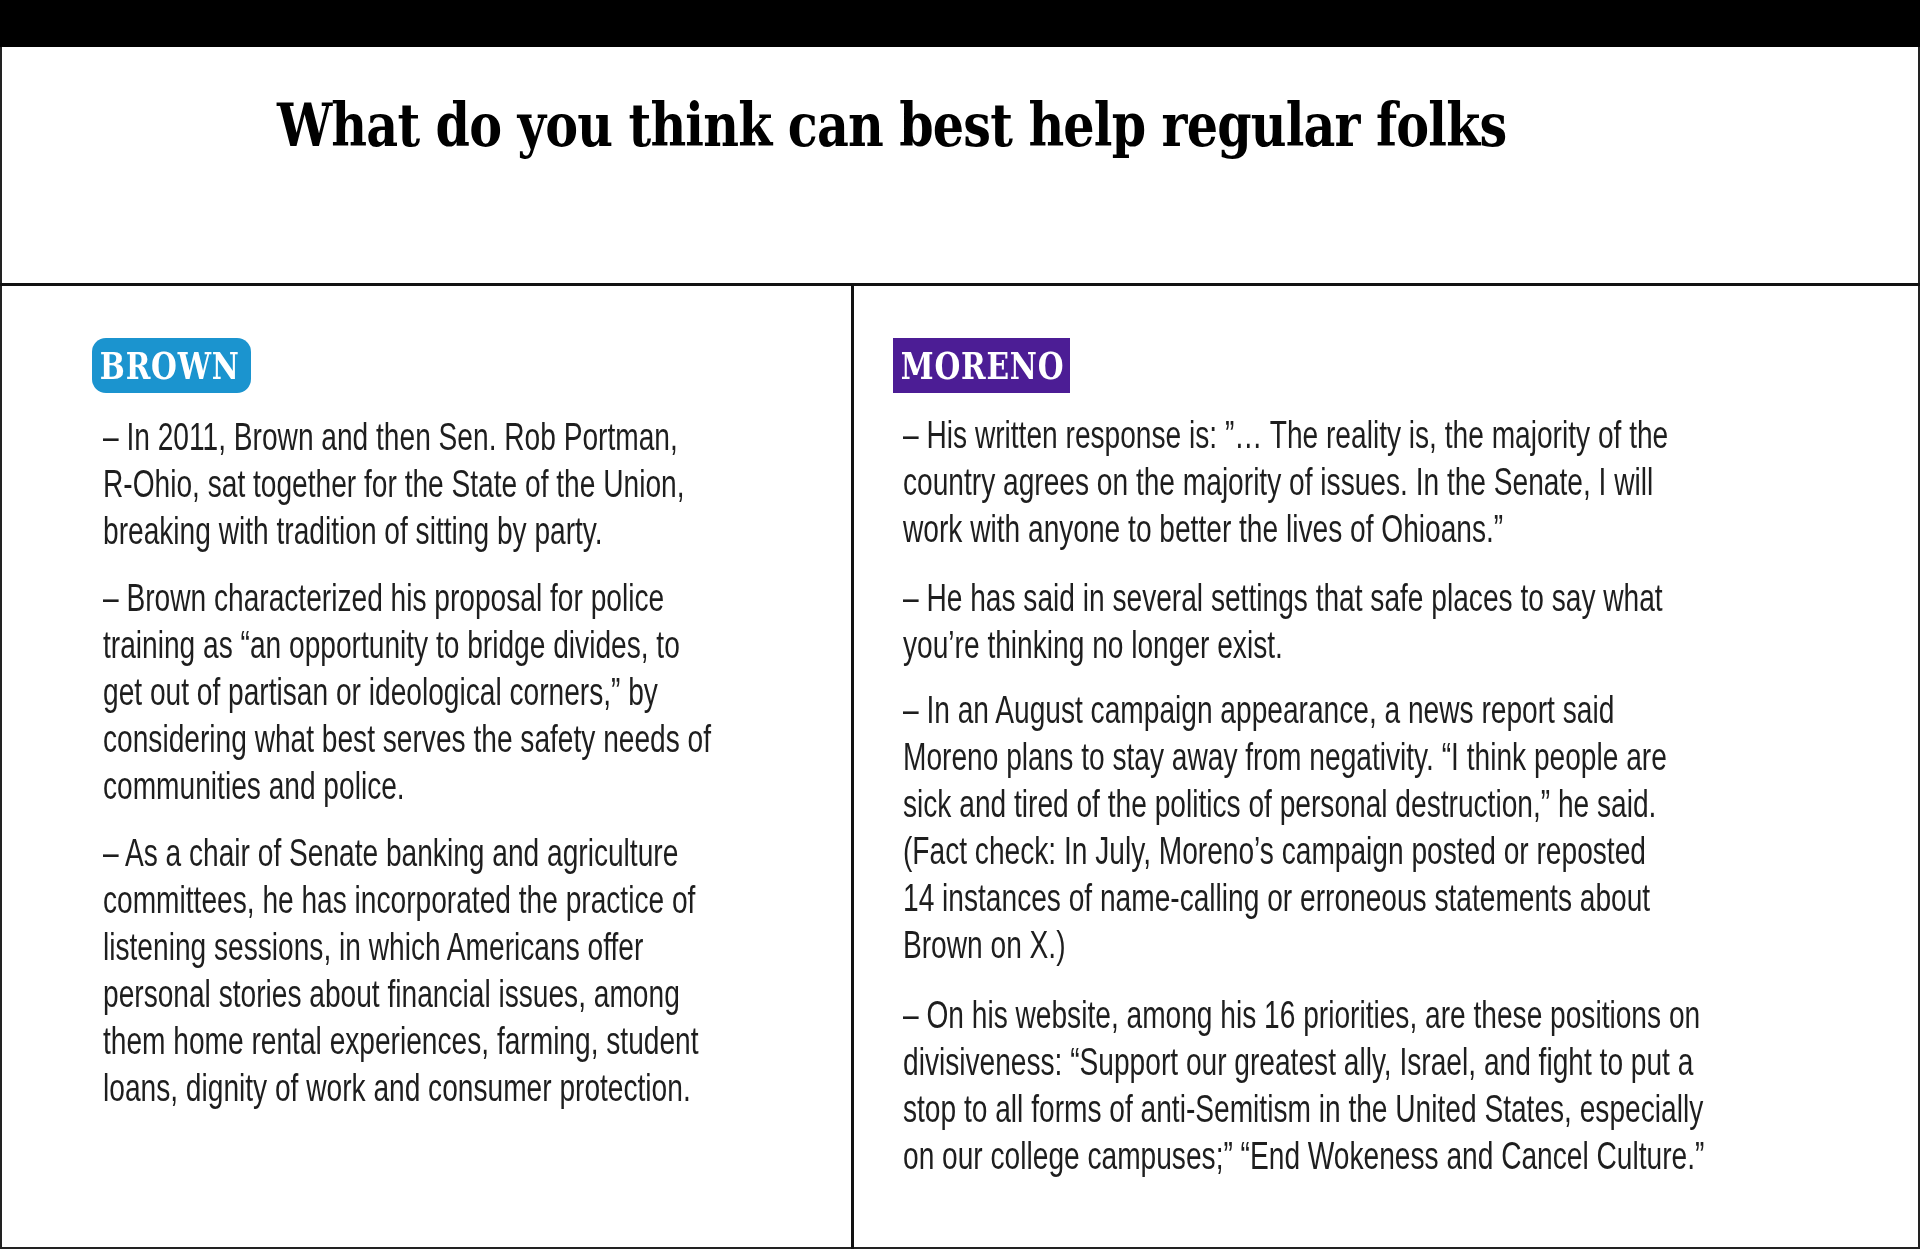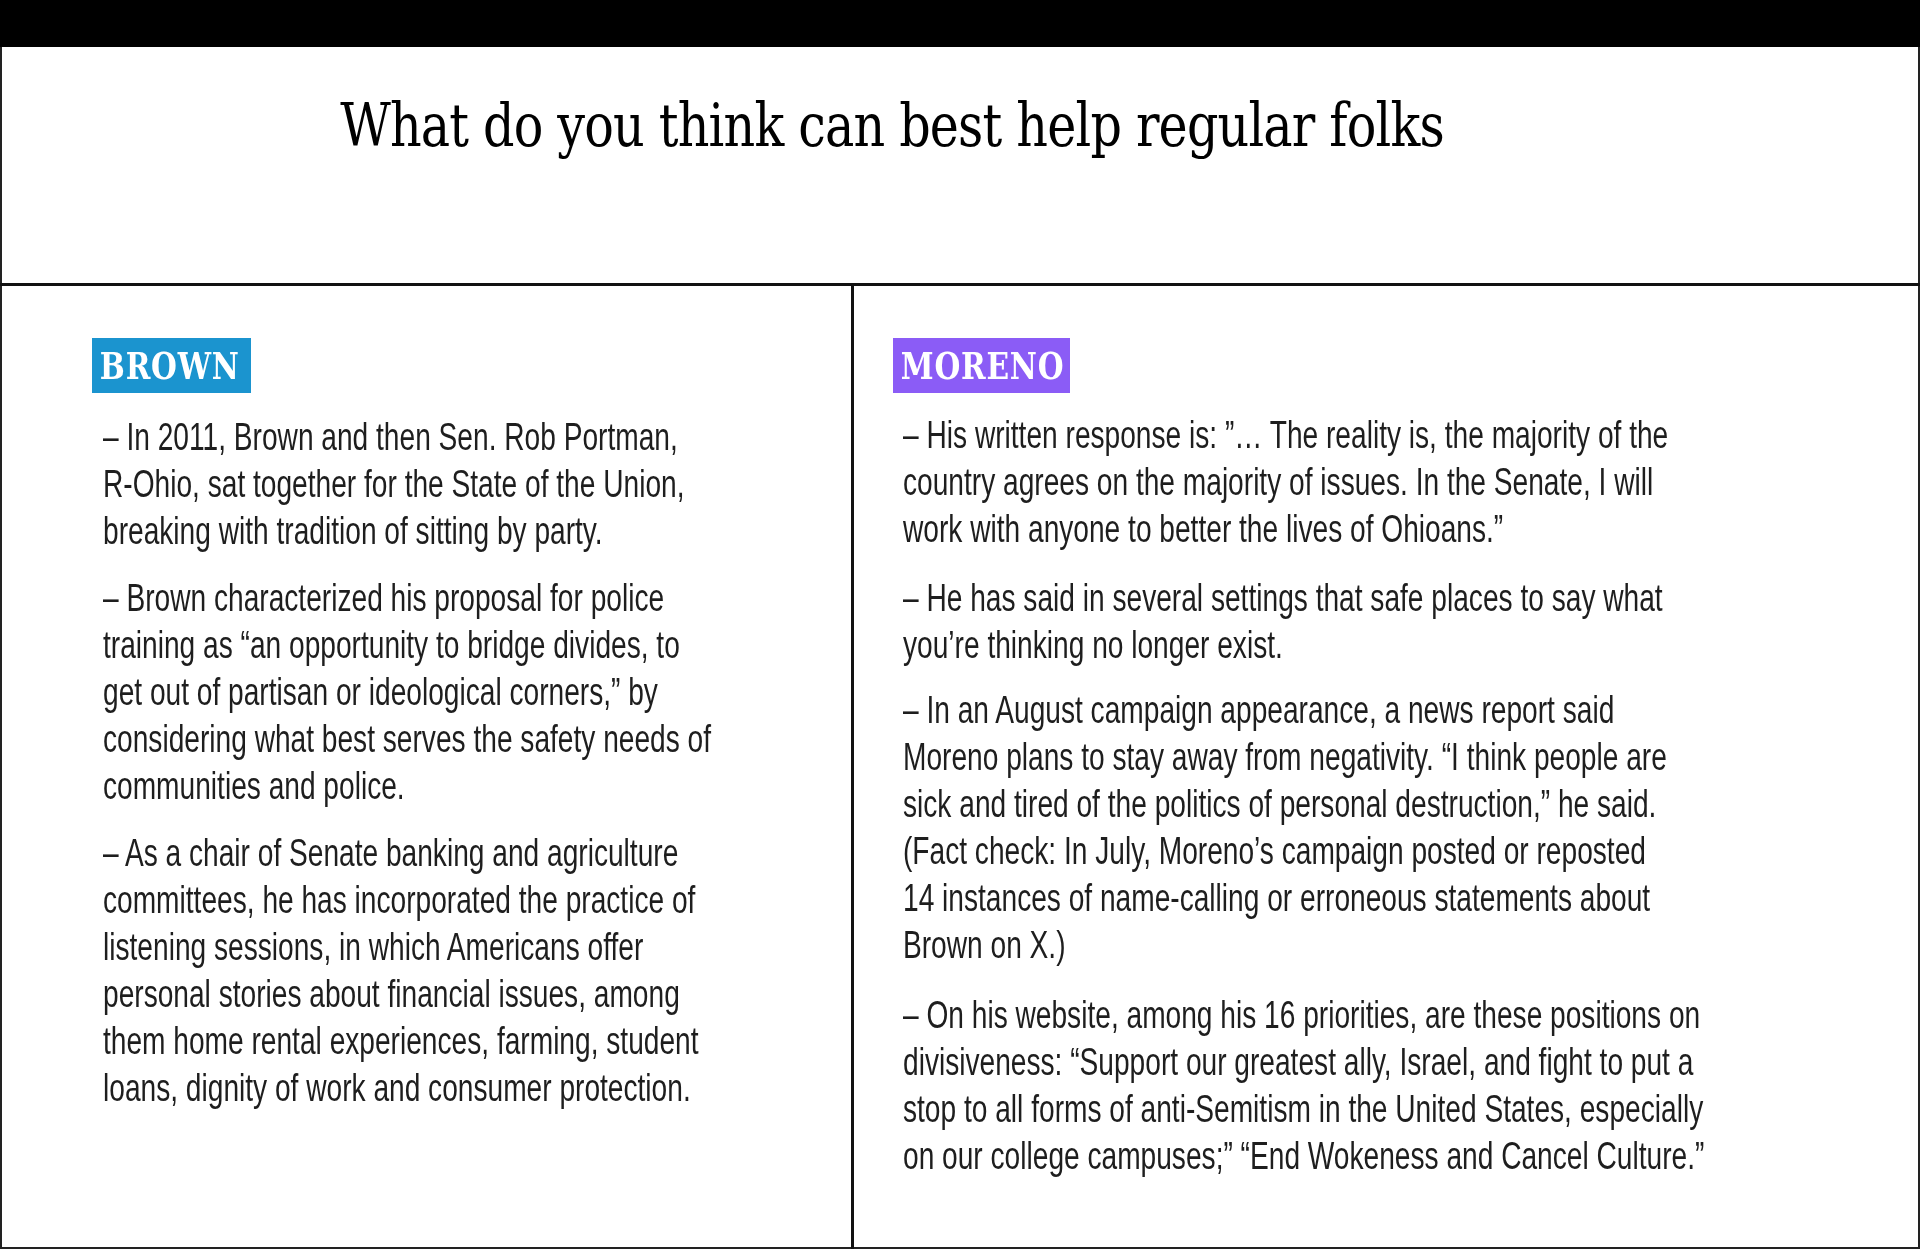--- a/index.html
+++ b/index.html
@@ -3,31 +3,31 @@
 <meta charset="utf-8">
 <style>
   html, body { margin: 0; padding: 0; background: #ffffff; }
   body { width: 1920px; height: 1249px; position: relative; overflow: hidden; }
   .topbar { position: absolute; left: 0; top: 0; width: 1920px; height: 47px; background: #000; }
   .frame { position: absolute; left: 0; top: 47px; width: 1916px; height: 1200px;
            border-left: 2px solid #222; border-right: 2px solid #222; border-bottom: 2px solid #222;
            box-sizing: content-box; }
   .header { position: absolute; left: 0; top: 47px; width: 1920px; height: 236px; }
   .title-line { position: absolute; left: 0; width: 1784px; text-align: center;
-                font-family: "DejaVu Serif", serif; font-weight: normal; color: #000;
+                font-family: "DejaVu Serif", serif; font-weight: bold; color: #000;
                 font-size: 60px; line-height: 70px; white-space: nowrap; }
   .title-line span { display: inline-block; transform: scaleX(0.82); transform-origin: center; letter-spacing: -1px; }
   .hrule { position: absolute; left: 0; top: 283px; width: 1920px; height: 3px; background: #111; }
   .vrule { position: absolute; left: 851px; top: 283px; width: 3px; height: 966px; background: #111; }
   .badge { position: absolute; top: 338px; height: 55px; color: #fff;
            font-family: "DejaVu Serif", serif; font-weight: bold; font-size: 38px; line-height: 55px;
            white-space: nowrap; overflow: hidden; }
   .badge span { display: inline-block; transform: scaleX(0.78); transform-origin: left center; padding-left: 10px; letter-spacing: 1px; }
-  .badge-brown { left: 92px; width: 159px; background: #1b94cf; }
-  .badge-moreno { left: 893px; width: 177px; background: #8b5cf6; }
+  .badge-brown { left: 92px; width: 159px; background: #1b94cf; border-radius: 14px; }
+  .badge-moreno { left: 893px; width: 177px; background: #4c1d95; }
   .line { position: absolute; white-space: nowrap; font-family: "Liberation Sans", sans-serif;
           font-size: 38px; line-height: 47px; color: #1e1e1e; transform: scaleX(0.74); transform-origin: left center; }
 </style>
 </head>
 <body>
 
 <div class="topbar"></div>
 <div class="frame"></div>
 
 <div class="header">

